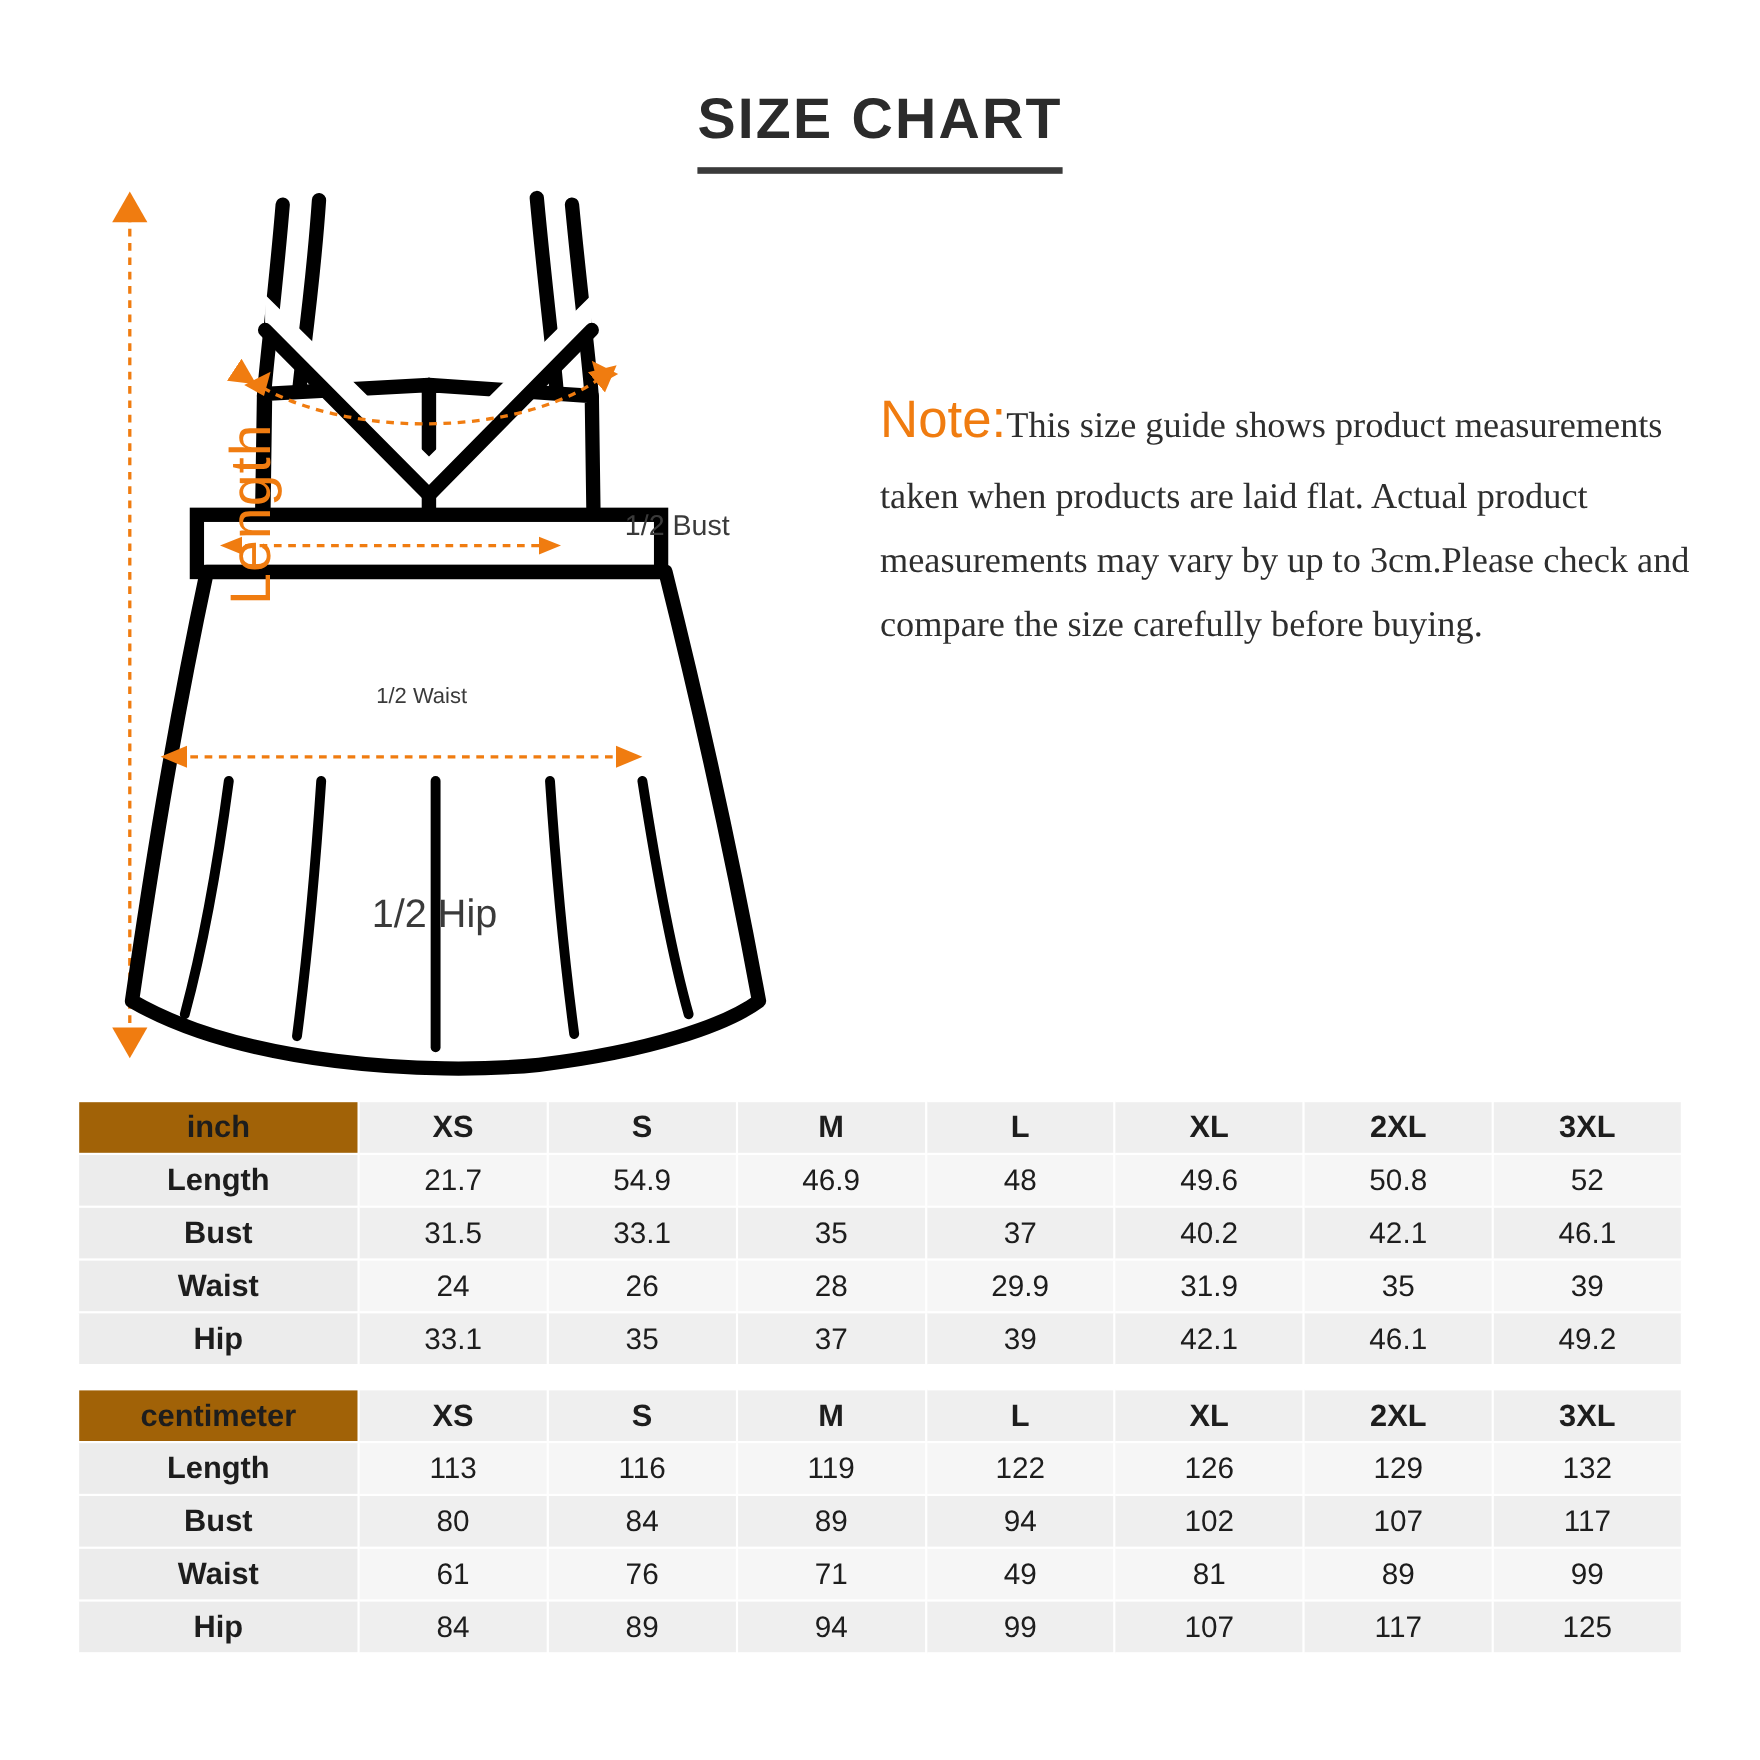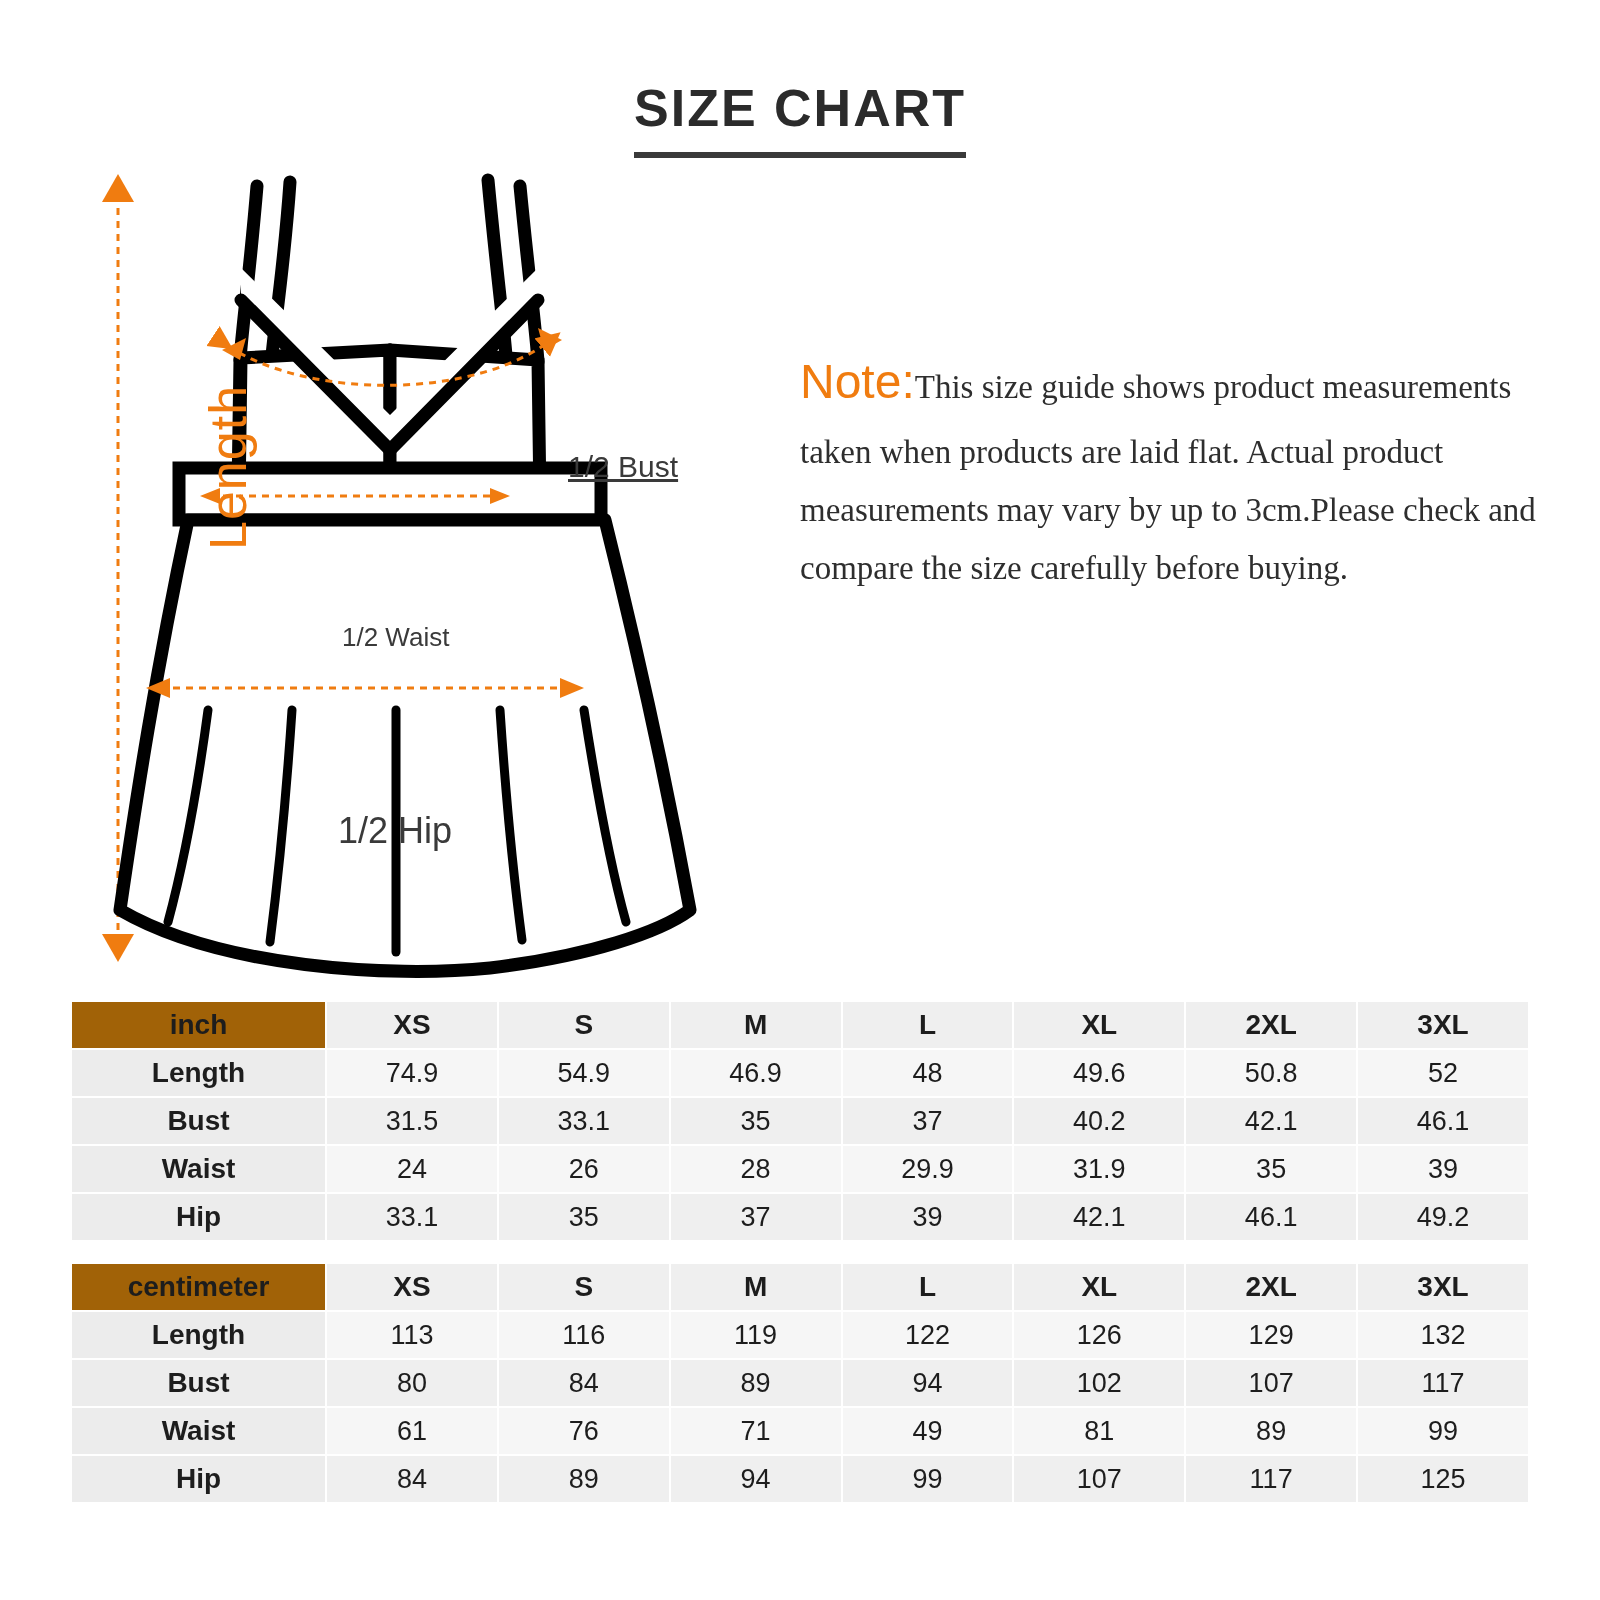--- a/index.html
+++ b/index.html
@@ -63,28 +63,27 @@
     letter-spacing: 1px;
     white-space: nowrap;
   }
   .meas-label {
     position: absolute;
     color: #3a3a3a;
     white-space: nowrap;
   }
   .label-bust {
     left: 508px;
-    top: 300px;
-    font-size: 30px;
-    text-decoration: underline;
+    top: 312px;
+    font-size: 26px;
   }
   .label-waist {
     left: 282px;
     top: 472px;
-    font-size: 26px;
+    font-size: 20px;
   }
   .label-hip {
     left: 278px;
     top: 660px;
     font-size: 36px;
     text-align: center;
   }
 
   
   .note {
@@ -262,21 +261,21 @@
           <td>XS</td>
           <td>S</td>
           <td>M</td>
           <td>L</td>
           <td>XL</td>
           <td>2XL</td>
           <td>3XL</td>
         </tr>
         <tr>
           <td class="rowhead">Length</td>
-          <td>74.9</td>
+          <td>21.7</td>
           <td>54.9</td>
           <td>46.9</td>
           <td>48</td>
           <td>49.6</td>
           <td>50.8</td>
           <td>52</td>
         </tr>
         <tr>
           <td class="rowhead">Bust</td>
           <td>31.5</td>

